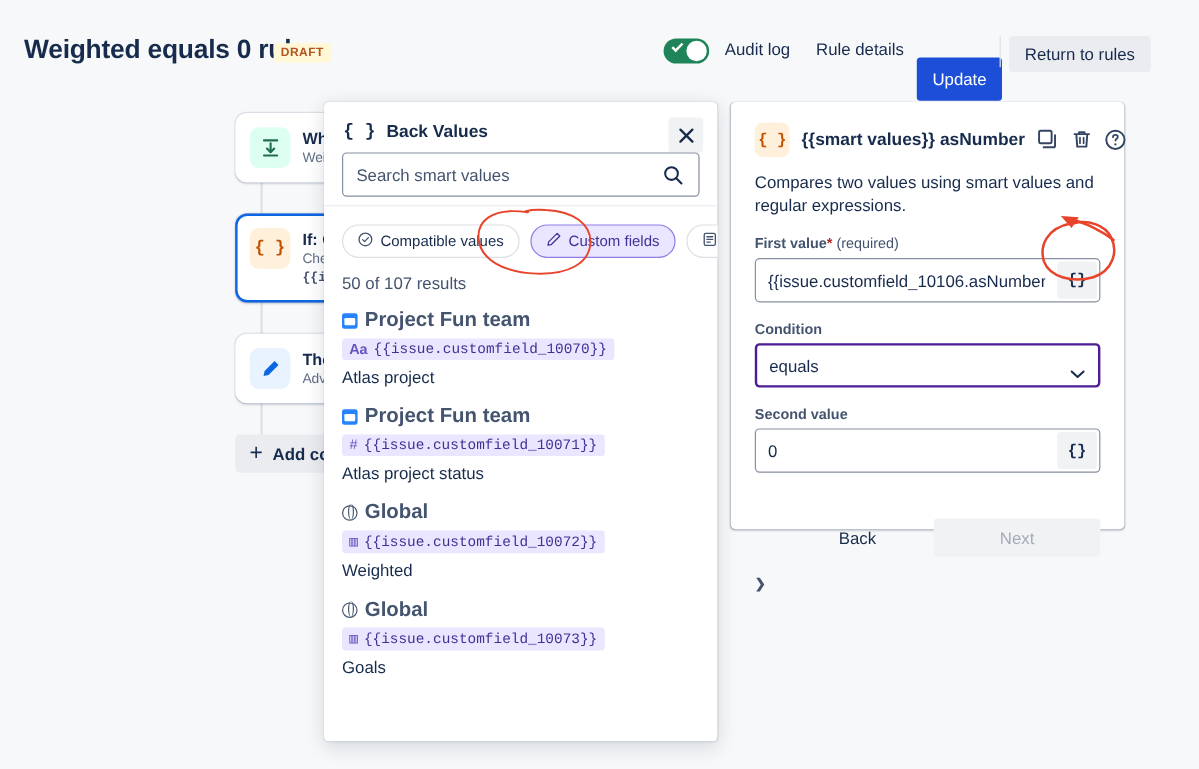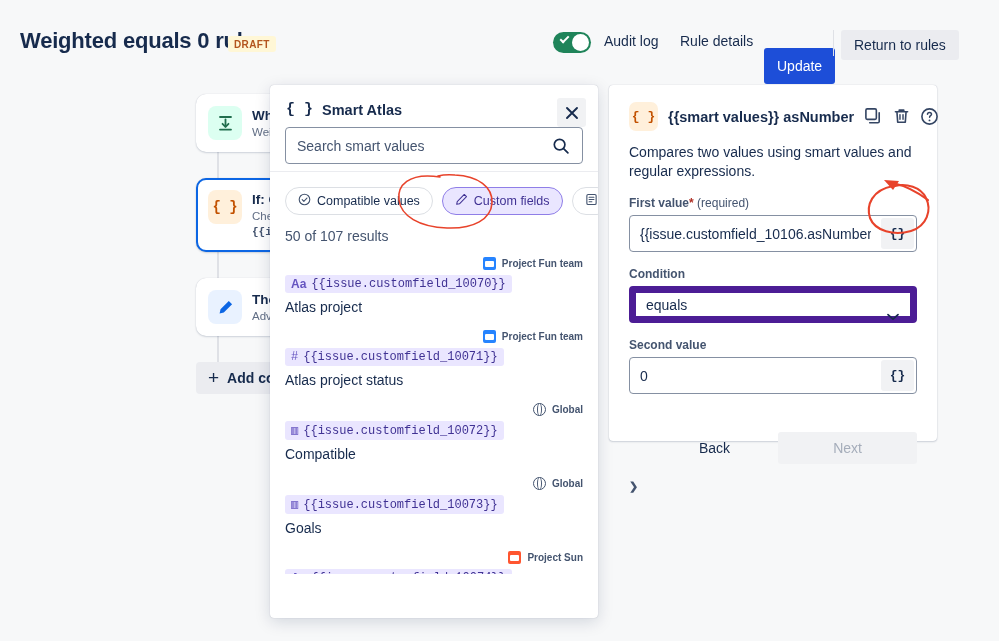--- a/index.html
+++ b/index.html
@@ -132,21 +132,21 @@
     border: 1px solid #DCDFE4; background: #FFFFFF;
     font-size: 12.5px; color: #172B4D; cursor: pointer; white-space: nowrap;
   }
   .chip.active {
     background: #EAE6FF; border-color: #8F7EE7; color: #403294;
   }
   .sv-count { padding: 13px 15px 0 15px; font-size: 14px; color: #44546F; }
 
   .sv-list { padding: 13px 15px 0 15px; height: 330px; overflow: hidden; position: relative; }
   .sv-item { margin-bottom: 15px; }
-  .sv-proj { display: flex; align-items: center; gap: 6px; font-size: 10px; font-weight: 700; color: #44546F; justify-content: flex-end; }
+  .sv-proj { display: flex; align-items: center; gap: 6px; font-size: 17px; font-weight: 700; color: #44546F; }
   .proj-avatar { width: 13px; height: 13px; border-radius: 2px; flex: 0 0 auto; position: relative; }
   .proj-avatar.blue { background: #2684FF; }
   .proj-avatar.red { background: #FF5630; }
   .proj-avatar::after {
     content: ""; position: absolute; left: 2px; top: 4px; right: 2px; bottom: 3px;
     background: #FFFFFF; border-radius: 1px;
   }
   .globe {
     width: 13px; height: 13px; border-radius: 50%; border: 1.4px solid #44546F;
     flex: 0 0 auto; position: relative;
@@ -192,21 +192,21 @@
     border: none; outline: none; background: transparent; flex: 1;
     font-family: inherit; font-size: 14px; color: #172B4D; padding: 0 10px;
     min-width: 0;
   }
   .brace-btn {
     width: 33px; height: 31px; margin-right: 2px; border-radius: 3px; background: #F1F2F4;
     border: none; cursor: pointer; font-family: "Liberation Mono", monospace;
     font-size: 13px; font-weight: 600; color: #172B4D; flex: 0 0 auto;
   }
   .sel-box {
-    margin-top: 5px; height: 37px; border: 7px solid #4c1d95; border-radius: 4px;
+    margin-top: 5px; height: 37px; border: 2px solid #4c1d95; border-radius: 4px;
     background: #FFFFFF; display: flex; align-items: center; padding: 0 10px;
     font-size: 14px; color: #172B4D; cursor: pointer; position: relative;
   }
   .chev { position: absolute; right: 11px; top: 15px; }
   .cond-btnrow { margin-top: 38px; display: flex; align-items: flex-end; }
   .btn-back {
     background: transparent; border: none; font-family: inherit;
     font-size: 14px; font-weight: 500; color: #172B4D; cursor: pointer;
     padding: 8px 20px; margin-left: 50px;
   }
@@ -292,21 +292,21 @@
     <div class="add-component">
       <span class="plus-glyph">+</span>
       <span>Add co</span>
     </div>
   </div>
 
   <div class="sv-panel">
     <div class="sv-head">
       <div class="sv-title-row">
         <span class="sv-brace">{ }</span>
-        <span class="sv-title">Smart Atlas</span>
+        <span class="sv-title">Back Values</span>
       </div>
       <button class="sv-close">
         <svg width="14" height="14" viewBox="0 0 14 14" fill="none">
           <path d="M2 2l10 10M12 2L2 12" stroke="#172B4D" stroke-width="1.9" stroke-linecap="round"></path>
         </svg>
       </button>
       <div class="sv-search-wrap">
         <div class="sv-search">
           <input type="text" placeholder="Search smart values" style="">
           <span class="mag">
@@ -378,21 +378,21 @@
 
       <div class="sv-item">
         <div class="sv-proj">
           <span class="globe"></span>
           <span>Global</span>
         </div>
         <div class="sv-token">
           <span class="tok-type mono">▥</span>
           <span>{{issue.customfield_10072}}</span>
         </div>
-        <div class="sv-label">Compatible</div>
+        <div class="sv-label">Weighted</div>
       </div>
 
       <div class="sv-item">
         <div class="sv-proj">
           <span class="globe"></span>
           <span>Global</span>
         </div>
         <div class="sv-token">
           <span class="tok-type mono">▥</span>
           <span>{{issue.customfield_10073}}</span>

